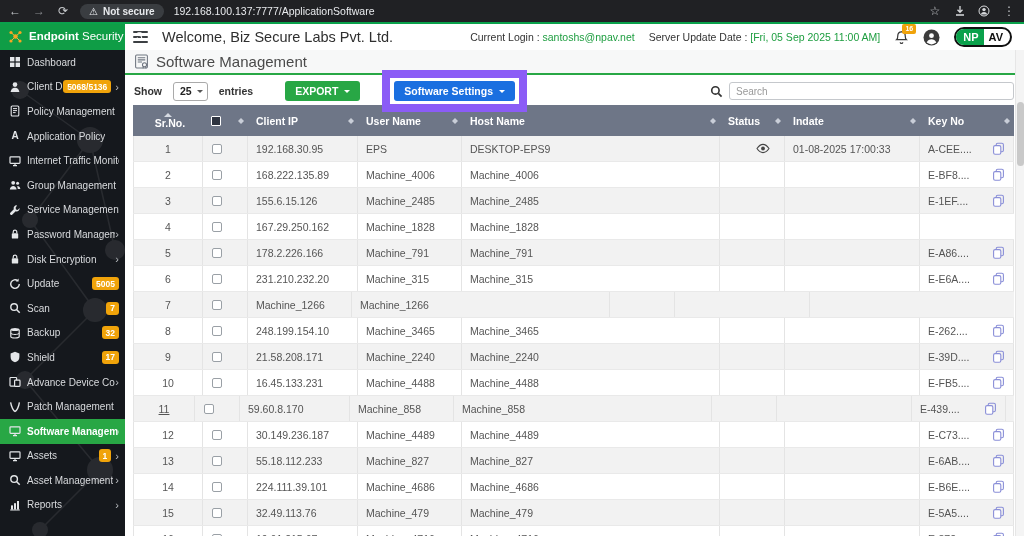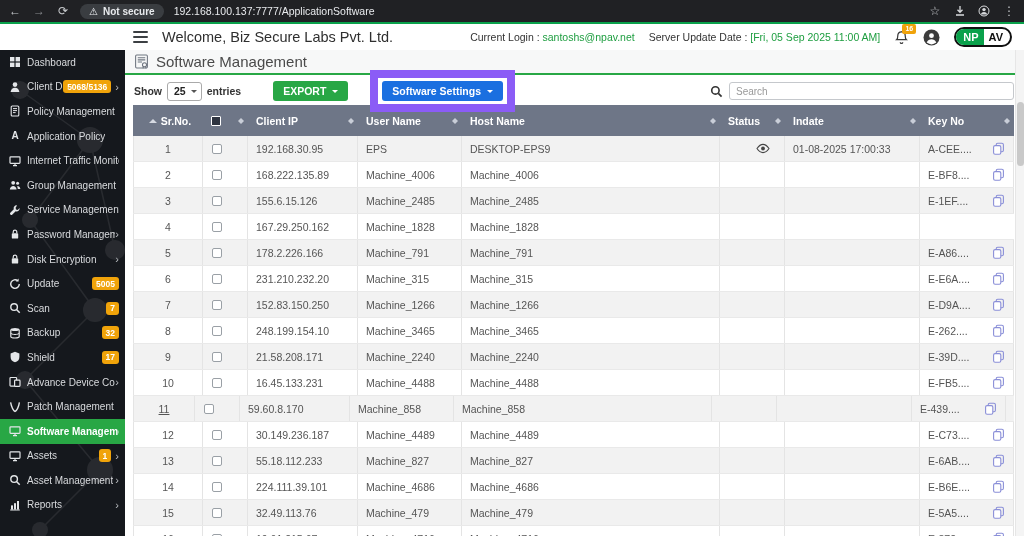--- a/index.html
+++ b/index.html
@@ -44,38 +44,38 @@
   .sb-badge { margin-left:auto; background:#f0a30a; color:#fff; font-size:8.5px; font-weight:bold; padding:1.5px 4px; border-radius:3px; flex:none; }
   .sb-chevron { margin-left:4px; color:#b9bcc0; font-size:11px; flex:none; }
   .sb-item .sb-chevron:first-of-type { margin-left:auto; }
   .sb-spacer { margin-left:auto; }
 
   
   .main { position:absolute; left:125px; top:50px; width:899px; height:486px; background:#fff; overflow:hidden; }
   .title-bar { height:25px; background:#f7f8f8; border-bottom:2px solid #28a745; display:flex; align-items:center; gap:7px; padding-left:9px; }
   .page-title { font-size:15px; color:#4a4a4a; }
   .controls { height:28px; display:flex; align-items:center; padding:0 10px 0 9px; margin-top:2px; }
-  .show-group { display:flex; align-items:center; gap:5px; font-size:10.5px; font-weight:bold; color:#333; }
+  .show-group { display:flex; align-items:center; gap:11px; font-size:10.5px; font-weight:bold; color:#333; }
   .entries-select { border:1px solid #aaa; border-radius:3px; height:19px; min-width:34px; display:flex; align-items:center; gap:5px; padding:0 4px 0 6px; font-size:10.5px; color:#222; background:#fff; cursor:pointer; }
   .caret-down { width:0; height:0; border:3.5px solid transparent; border-top-color:#555; margin-top:3px; }
   .btn { border:none; border-radius:3px; color:#fff; font-size:10.5px; font-weight:bold; height:20px; padding:0 10px; display:flex; align-items:center; gap:6px; cursor:pointer; font-family:inherit; }
   .btn .caret-down { border-top-color:#fff; }
   .btn-export { background:#28a745; margin-left:32px; }
   .settings-wrap { position:relative; margin-left:22px; padding:3px 4px; border:8px solid #8b5cf6; }
   .btn-settings { background:#1a6fe0; }
   .search-group { margin-left:auto; display:flex; align-items:center; gap:6px; }
   .search-input { width:285px; height:18px; border:1px solid #c5c8cc; border-radius:3px; font-size:10px; padding:0 6px; color:#333; font-family:inherit; }
   .search-input::placeholder { color:#999; }
 
   
   .table { margin-left:8px; width:881px; font-size:10.5px; }
   .thead { display:flex; background:#6e7687; color:#fff; height:31px; }
   .th { display:flex; align-items:center; font-weight:bold; font-size:10.5px; padding:0 4px 0 8px; position:relative; cursor:pointer; }
   .th .lbl { white-space:nowrap; overflow:hidden; }
-  .th.center { justify-content:center; }
+  .th.center { justify-content:center;flex-direction:column; }
   .sorts { display:flex; flex-direction:column; gap:2px; margin-left:auto; padding-left:4px; }
   .sorts i, .lead-caret { width:0; height:0; border:3px solid transparent; }
   .sorts i.up { border-bottom-color:#c9ced8; margin-bottom:-1px; }
   .sorts i.dn { border-top-color:#c9ced8; margin-top:-1px; }
   .lead-caret { border-bottom-color:#d6dae2; border-width:4px; margin-right:4px; margin-top:-4px; }
   .hdr-check { width:10px; height:10px; background:#2e3440; border:1.5px solid #fff; border-radius:1px; }
   .trow { display:flex; height:26px; border-bottom:1px solid #e9e9e9; background:#fff; }
   .trow.odd { background:#f2f2f2; }
   .td { display:flex; align-items:center; padding:0 8px; border-right:1px solid #e4e4e4; color:#555; overflow:hidden; white-space:nowrap; }
   .td:first-child { border-left:1px solid #e4e4e4; }
@@ -114,20 +114,33 @@
           <circle cx="6" cy="4.6" r="1.7" fill="#d8dadd"></circle>
           <path d="M2.6 9.5c.7-1.7 2-2.5 3.4-2.5s2.7.8 3.4 2.5" fill="#d8dadd"></path>
         </svg>
       </span>
     <span class="nav-ic">⋮</span>
   </span>
 </div>
 
 <div class="green-line"></div>
 <div class="app-header">
+  <div class="logo-block">
+    <span class="logo-mol">
+      <svg width="17" height="17" viewBox="0 0 17 17">
+        <path d="M8.5 8.5L4 4.5M8.5 8.5l4.5-4M8.5 8.5L4 13M8.5 8.5l4.5 4.5" stroke="#f2b63c" stroke-width="1"></path>
+        <circle cx="8.5" cy="8.5" r="2.2" fill="#f5a623"></circle>
+          <circle cx="4" cy="4.5" r="1.6" fill="#f5a623"></circle>
+        <circle cx="13" cy="4.5" r="1.6" fill="#f5a623"></circle>
+          <circle cx="4" cy="13" r="1.6" fill="#f5a623"></circle>
+        <circle cx="13" cy="13" r="1.6" fill="#f5a623"></circle>
+      </svg>
+    </span>
+    <span class="brand"><b>Endpoint</b><span> Security 8.3</span></span>
+  </div>
   <span class="hamburger">
       <span></span>
       <span></span>
       <span></span>
     </span>
   <span class="welcome">Welcome, Biz Secure Labs Pvt. Ltd.</span>
   <div class="hdr-right">
     <span class="hdr-stat"><span>Current Login :</span> <span class="grn">santoshs@npav.net</span></span>
     <span class="hdr-stat"><span>Server Update Date :</span> <span class="grn">[Fri, 05 Sep 2025 11:00 AM]</span></span>
     <span class="bell-wrap">
@@ -582,34 +595,24 @@
                 <rect x="1.6" y="3.6" width="7.2" height="8.6" rx="1.5" fill="#fff" stroke="#8a8fd8" stroke-width="1.1"></rect>
               </svg>
             </span>
           </div>
         </div>
         <div class="trow odd">
           <div class="td center" style="width: 70px;">7</div>
           <div class="td" style="width: 45px;">
             <span class="cb"></span>
           </div>
-          <div class="td" style="width: 110px;">152.83.150.250</div>
           <div class="td" style="width: 104px;">Machine_1266</div>
           <div class="td" style="width: 258px;">Machine_1266</div>
           <div class="td td-status" style="width: 65px;"></div>
           <div class="td" style="width: 135px;"></div>
-          <div class="td td-key" style="width: 94px;">
-            <span>E-D9A....</span>
-            <span class="copy-ic">
-              <svg width="13" height="13" viewBox="0 0 13 13">
-                <rect x="4.2" y="1.2" width="7.2" height="8.6" rx="1.5" fill="none" stroke="#8a8fd8" stroke-width="1.1"></rect>
-                <rect x="1.6" y="3.6" width="7.2" height="8.6" rx="1.5" fill="#fff" stroke="#8a8fd8" stroke-width="1.1"></rect>
-              </svg>
-            </span>
-          </div>
         </div>
         <div class="trow">
           <div class="td center" style="width: 70px;">8</div>
           <div class="td" style="width: 45px;">
             <span class="cb"></span>
           </div>
           <div class="td" style="width: 110px;">248.199.154.10</div>
           <div class="td" style="width: 104px;">Machine_3465</div>
           <div class="td" style="width: 258px;">Machine_3465</div>
           <div class="td td-status" style="width: 65px;"></div>

